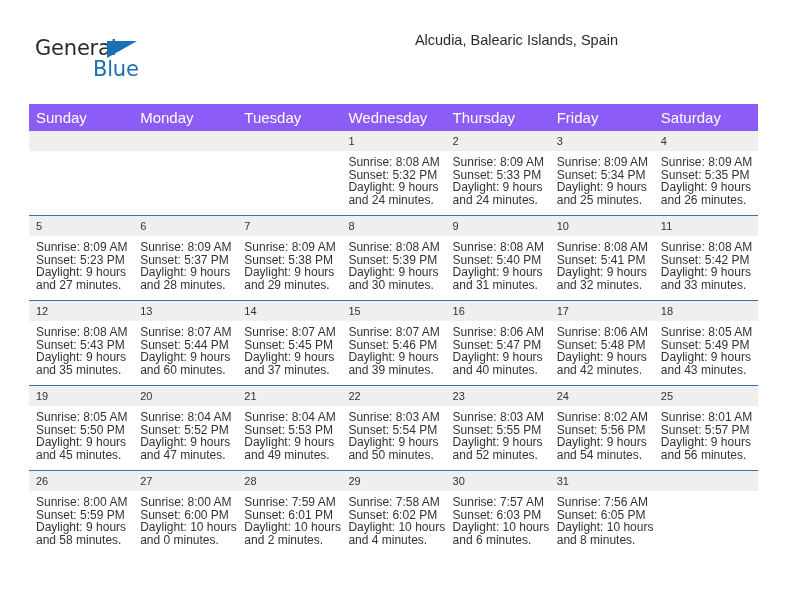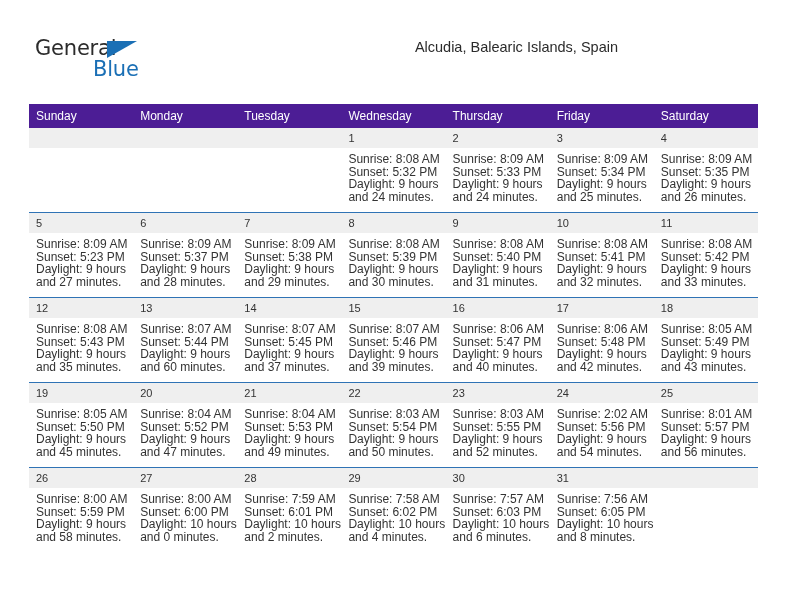--- a/index.html
+++ b/index.html
@@ -71,39 +71,39 @@
     text-align: right;
   }
   .cal-title {
     font-size: 26px;
     color: #2b2b2b;
     font-weight: normal;
     line-height: 1.15;
     white-space: nowrap;
   }
   .cal-subtitle {
-    margin-top: 9px;
+    margin-top: 2px;
     font-size: 14.5px;
     color: #2b2b2b;
     white-space: nowrap;
   }
 
   
   .calendar {
     position: absolute;
     left: 29px;
     top: 104px;
     width: 729px;
     border-collapse: collapse;
     table-layout: fixed;
   }
   .calendar th {
-    background: #4c1d95;
+    background: #8b5cf6;
     color: #ffffff;
-    font-size: 12px;
+    font-size: 15px;
     font-weight: normal;
     text-align: left;
     padding: 5px 0 5px 7px;
     height: 11px;
     border: none;
   }
   .calendar td {
     vertical-align: top;
     padding: 0;
     height: 84px;
@@ -386,21 +386,21 @@
             <div class="details">
               <div>Sunrise: 8:03 AM</div>
               <div>Sunset: 5:55 PM</div>
               <div>Daylight: 9 hours</div>
               <div>and 52 minutes.</div>
             </div>
           </td>
           <td>
             <div class="daynum">24</div>
             <div class="details">
-              <div>Sunrise: 2:02 AM</div>
+              <div>Sunrise: 8:02 AM</div>
               <div>Sunset: 5:56 PM</div>
               <div>Daylight: 9 hours</div>
               <div>and 54 minutes.</div>
             </div>
           </td>
           <td>
             <div class="daynum">25</div>
             <div class="details">
               <div>Sunrise: 8:01 AM</div>
               <div>Sunset: 5:57 PM</div>

